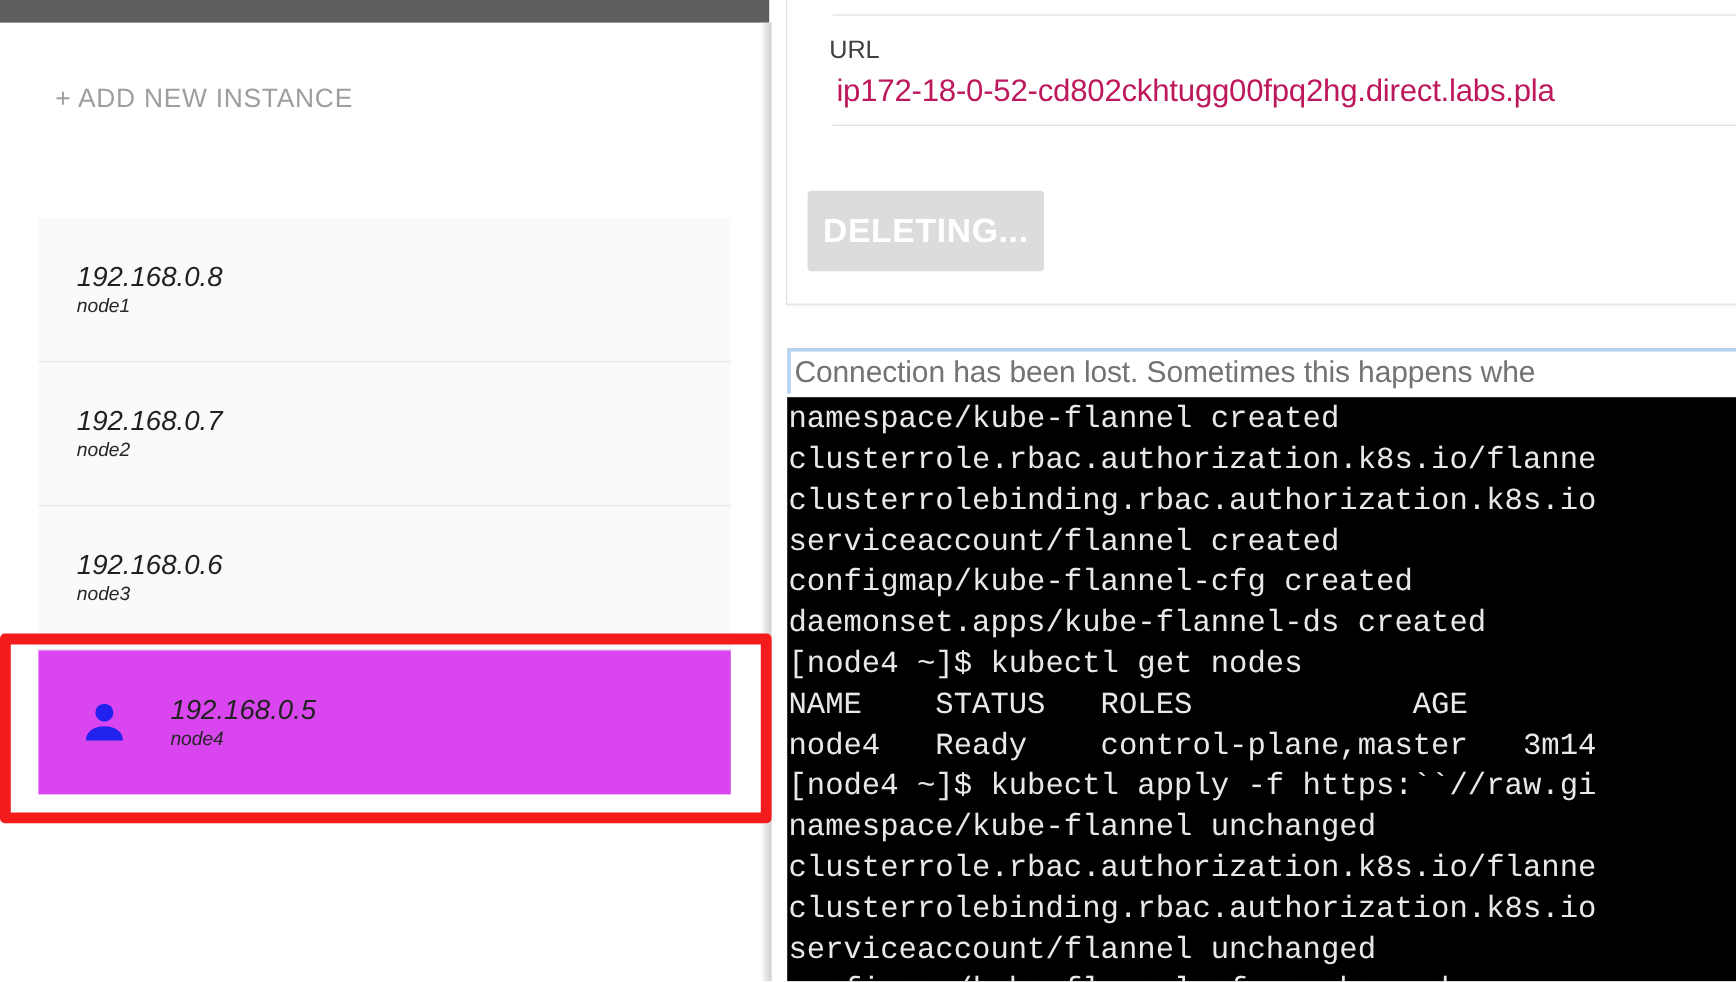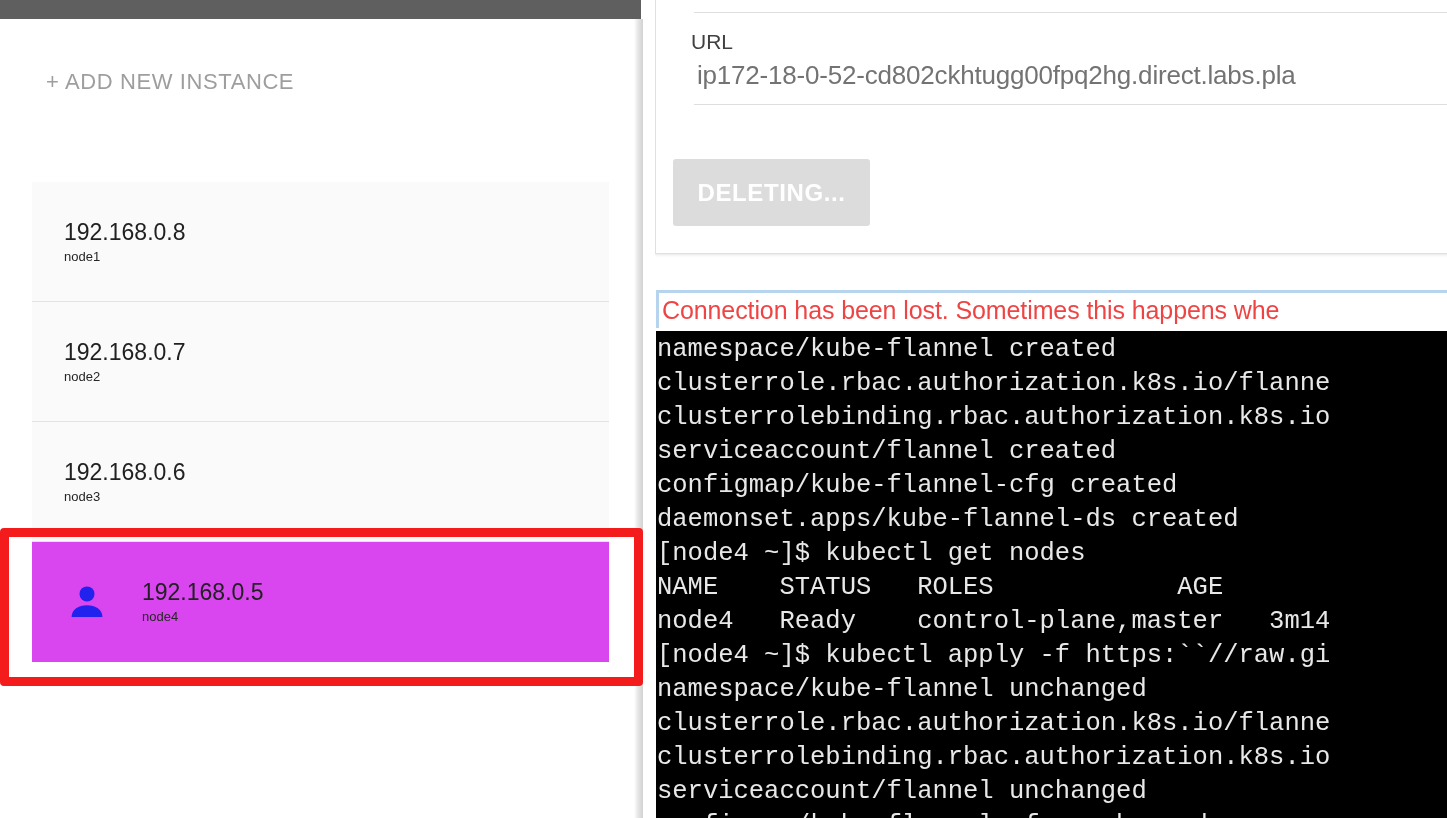--- a/index.html
+++ b/index.html
@@ -65,20 +65,21 @@
 
   .instance-item {
     position: relative;
     box-sizing: border-box;
     height: 120px;
     background: #fafafa;
     border-bottom: 1px solid #e3e3e3;
     display: flex;
     align-items: center;
     cursor: pointer;
+    font-style: italic;
   }
 
   .instance-item.selected {
     background: #d946ef;
     border-bottom: none;
   }
 
   .instance-icon {
     width: 110px;
     display: flex;
@@ -96,21 +97,21 @@
   }
   .instance-item:not(.selected) .instance-text { margin-left: -78px; }
 
   .instance-ip {
     font-size: 23px;
     color: #212121;
     line-height: 1.05;
     white-space: nowrap;
   }
   .instance-name {
-    font-size: 13px;
+    font-size: 16px;
     color: #262626;
     line-height: 1.05;
     white-space: nowrap;
   }
 
   
   .annot-box {
     position: absolute;
     left: 0px;
     top: 528px;
@@ -184,21 +185,21 @@
     font-size: 21px;
     color: #404040;
     font-weight: 400;
   }
 
   .field-value {
     position: absolute;
     left: 41px;
     top: 74px;
     font-size: 26px;
-    color: #737373;
+    color: #be185d;
     white-space: nowrap;
     letter-spacing: -0.2px;
   }
 
   .field-divider-bottom {
     position: absolute;
     left: 38px;
     top: 118px;
     width: 780px;
     height: 1px;
@@ -209,21 +210,21 @@
     position: absolute;
     left: 17px;
     top: 173px;
     width: 197px;
     height: 67px;
     background: #dcdcdc;
     border: none;
     border-radius: 3px;
     color: #ffffff;
     font-family: "Liberation Sans", sans-serif;
-    font-size: 24px;
+    font-size: 28px;
     font-weight: 700;
     letter-spacing: 0.6px;
     cursor: default;
   }
 
   
   .conn-banner {
     position: absolute;
     left: 1px;
     top: 290px;
@@ -232,21 +233,21 @@
     background: #ffffff;
     border-top: 3px solid #b7d4ef;
     border-left: 3px solid #b7d4ef;
     box-sizing: border-box;
     display: flex;
     align-items: center;
     overflow: hidden;
   }
   .conn-banner-text {
     font-size: 25px;
-    color: #ef4444;
+    color: #737373;
     white-space: nowrap;
     padding-left: 3px;
     letter-spacing: -0.1px;
   }
 
   
   .terminal {
     position: absolute;
     left: 1px;
     top: 331px;

